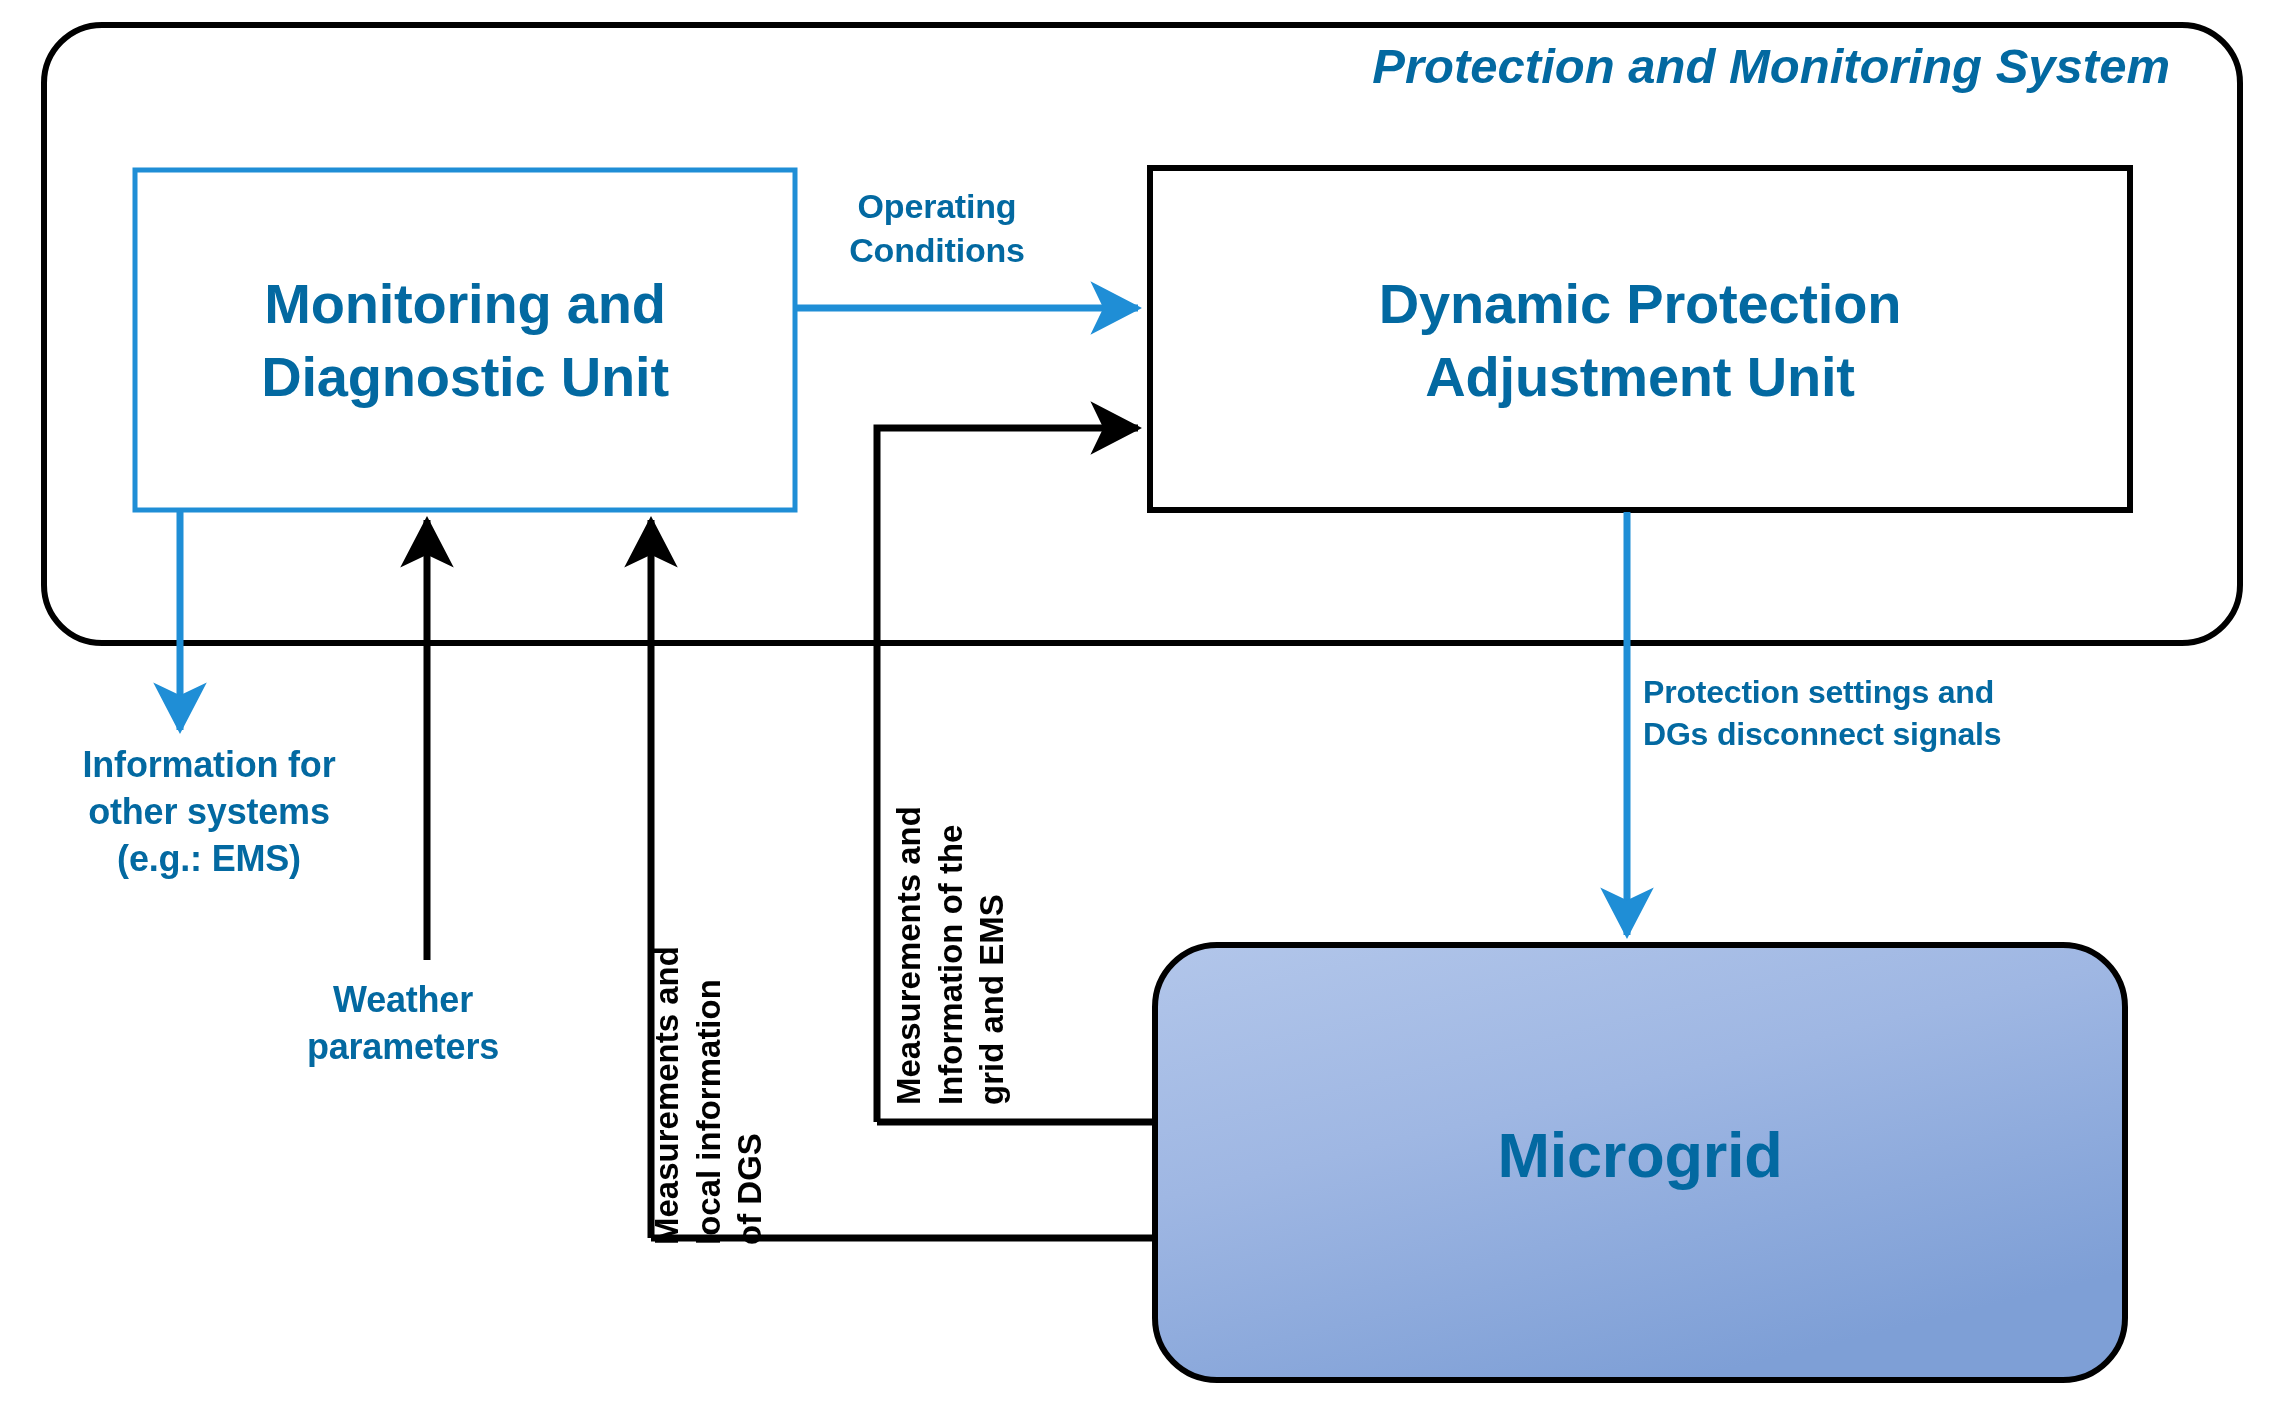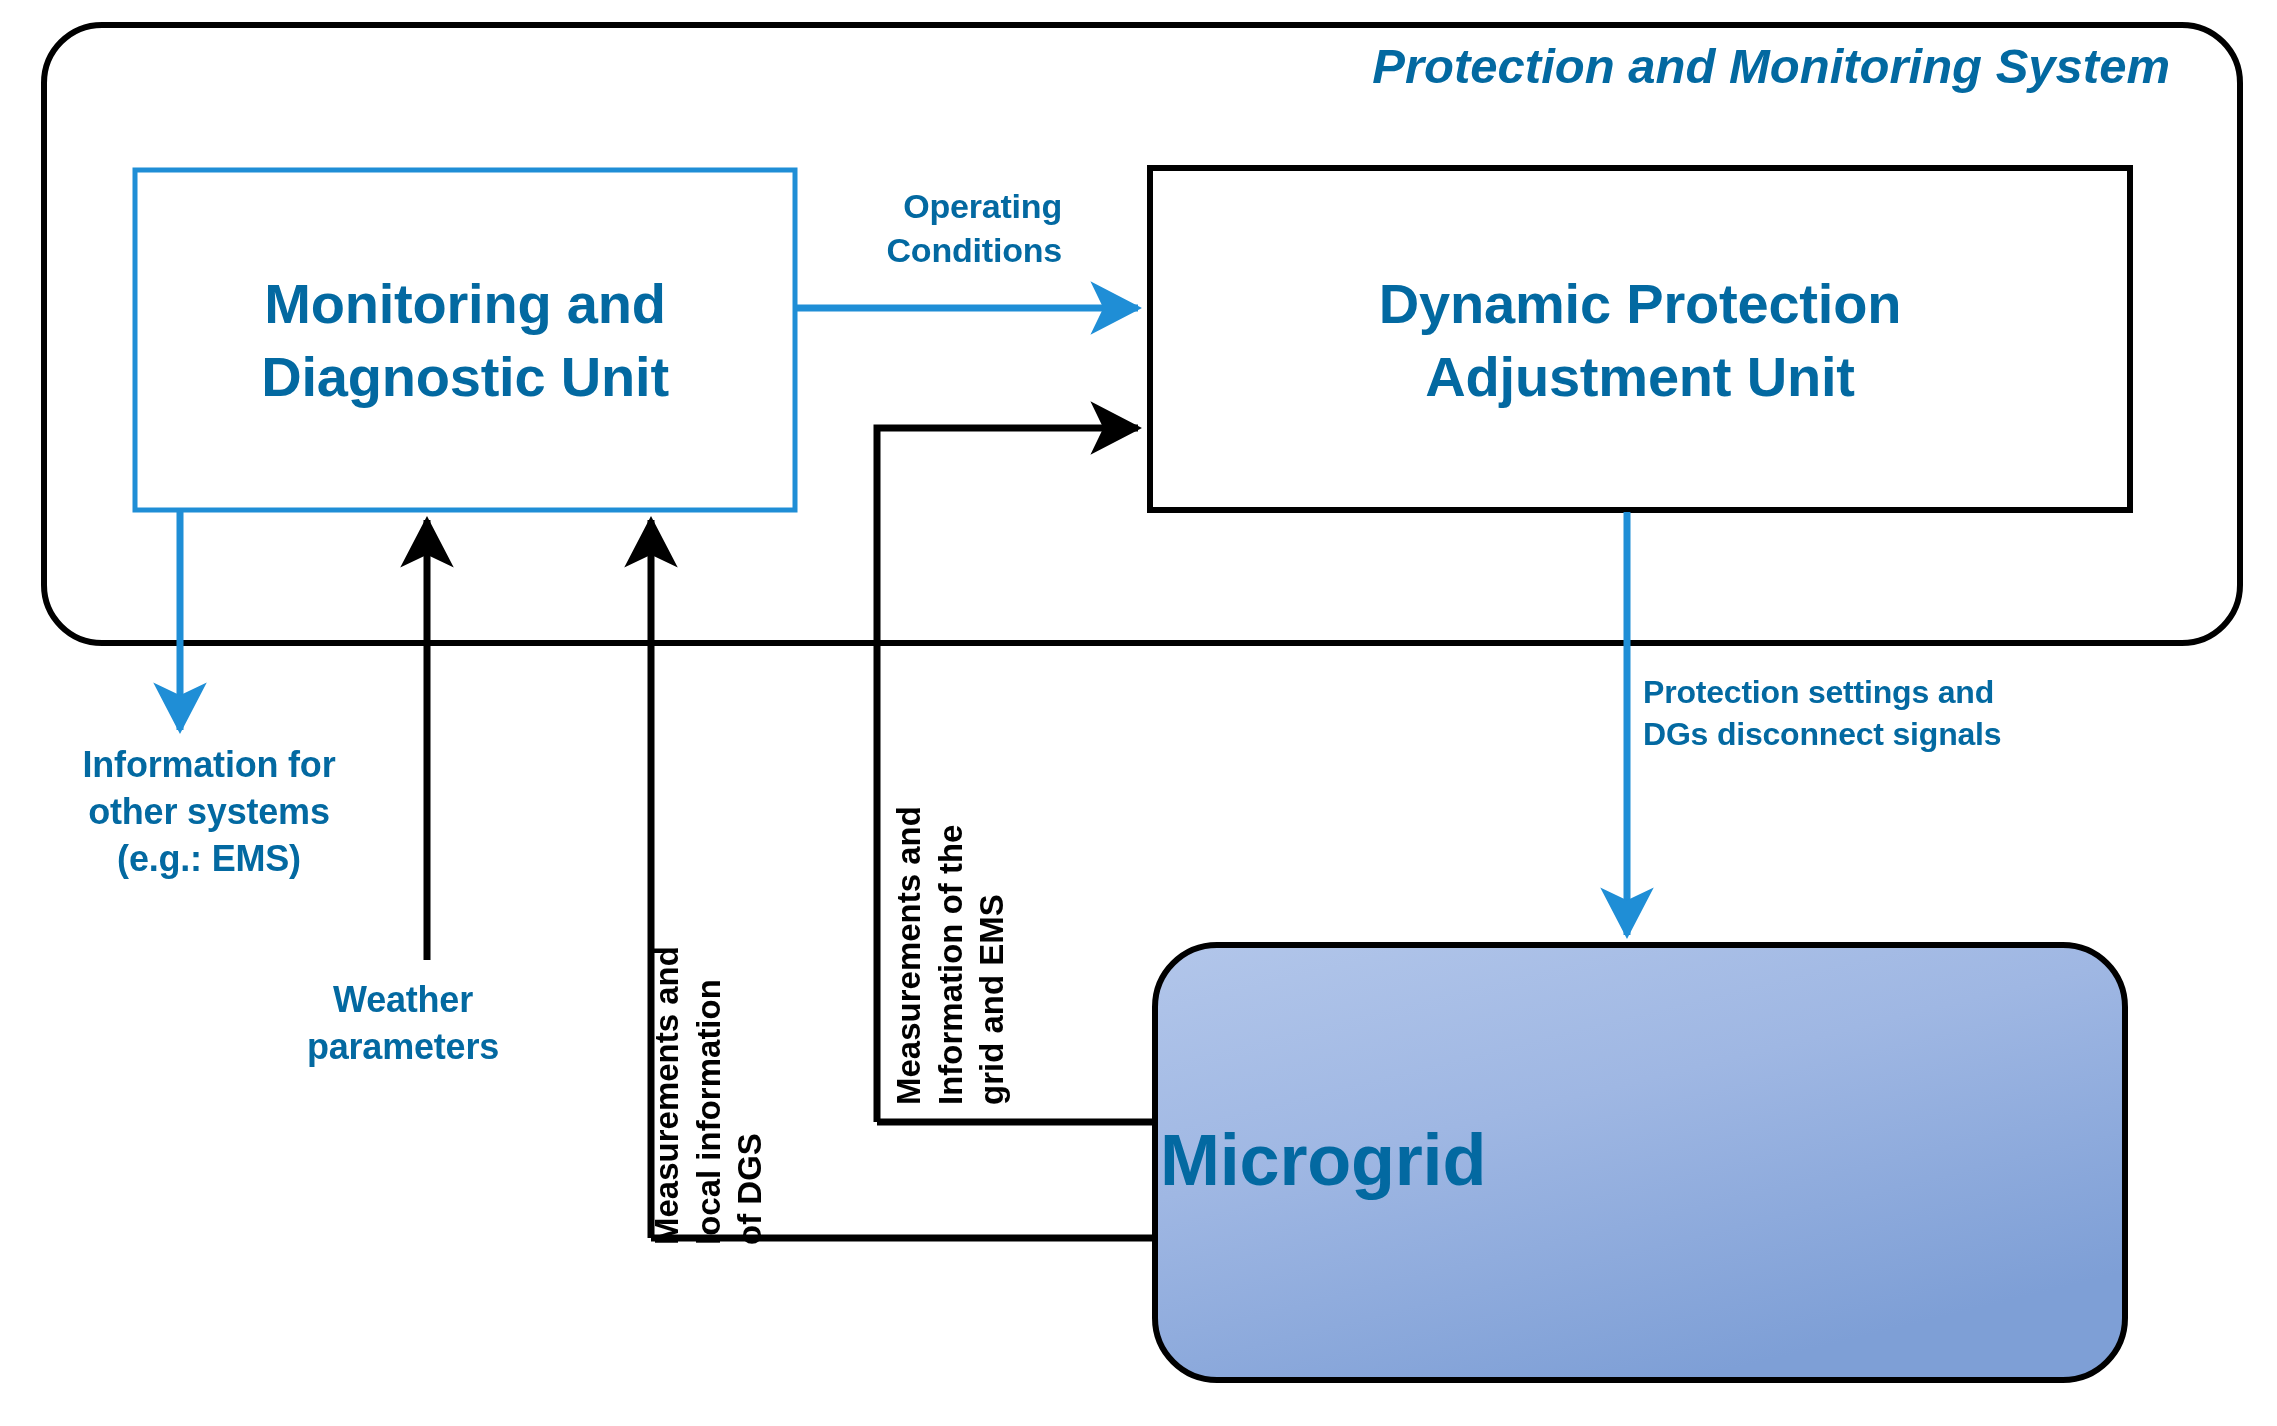--- a/index.html
+++ b/index.html
@@ -55,21 +55,21 @@
   #dpau-label {
     left: 1150px;
     top: 268px;
     width: 980px;
   }
   
   #operating-conditions-label {
     left: 812px;
     top: 185px;
     width: 250px;
-    text-align: right;
+    text-align: center;
     font-size: 34px;
     line-height: 1.28;
   }
   #information-other-label {
     left: 24px;
     top: 742px;
     width: 370px;
     text-align: center;
     font-size: 36px;
     line-height: 1.30;
@@ -111,21 +111,22 @@
   #grid-meas-label {
     left: 888px;
     top: 1105px;
     width: 420px;
   }
   
   #microgrid-label {
     left: 1160px;
     top: 1118px;
     width: 960px;
-    font-size: 72px;
+    text-align: center;
+    font-size: 63px;
   }
 </style>
 </head>
 <body>
 
 <div id="stage">
 
   <svg class="layer" viewBox="0 0 2277 1426">
     <defs>
       <linearGradient id="microgridGrad" x1="0" y1="0" x2="0.55" y2="1">

